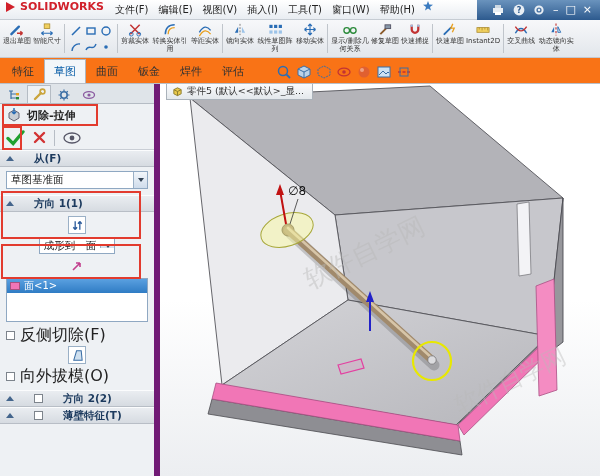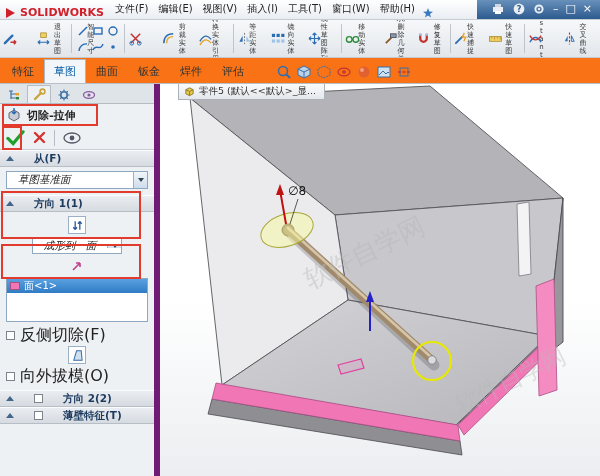--- a/index.html
+++ b/index.html
@@ -1,34 +1,34 @@
 <!DOCTYPE html>
 <html><head>
 <meta charset="utf-8">
 <style>
   *{margin:0;padding:0;box-sizing:border-box;font-family:"DejaVu Sans","Liberation Sans",sans-serif;}
   html,body{width:600px;height:476px;overflow:hidden;background:#fff;font-size:11px;color:#222;}
   .app{width:600px;height:476px;display:flex;flex-direction:column;}
 
   
-  .titlebar{height:19px;display:flex;align-items:flex-end;background:linear-gradient(#ffffff,#e9edf2);border-bottom:1px solid #c6ccd3;flex:0 0 20px;}
+  .titlebar{height:19px;display:flex;align-items:flex-start;background:linear-gradient(#ffffff,#e9edf2);border-bottom:1px solid #c6ccd3;flex:0 0 20px;}
   .logo{display:flex;align-items:center;gap:3px;padding:0 6px;font-weight:bold;color:#d1202a;font-size:11px;white-space:nowrap;}
   .logo-mark{display:inline-block;width:11px;height:11px;position:relative;}
   .logo-mark:before{content:"";position:absolute;left:0;top:1px;border-left:9px solid #d1202a;border-top:5px solid transparent;border-bottom:5px solid transparent;}
   .menus{display:flex;}
   .menu-item{padding:3px 5px;font-size:10px;color:#222;white-space:nowrap;cursor:default;}
   .pin-star{width:12px;height:12px;margin-left:2px;}
   .tb-blue{margin-left:auto;height:20px;display:flex;align-items:center;gap:8px;background:linear-gradient(#6a93bd,#2d5a8e);padding:0 8px 0 14px;}
   .tb-blue svg{display:block;}
   .winbtns{display:flex;gap:7px;color:#fff;font-size:11px;line-height:20px;}
   .winbtns span{cursor:default;}
 
   
   .toolbar{height:38px;background:linear-gradient(#f7f8fa,#e2e6eb);border-bottom:1px solid #c3c8cf;display:flex;align-items:center;padding:1px 2px;overflow:hidden;flex:0 0 38px;}
-  .tb-item{display:flex;flex-direction:row;align-items:center;justify-content:flex-start;padding:1px 1px;min-width:28px;max-width:40px;text-align:center;height:36px;gap:36px;}
+  .tb-item{display:flex;flex-direction:column;align-items:center;justify-content:flex-start;padding:1px 1px;min-width:28px;max-width:40px;text-align:center;height:36px;}
   .tb-item svg{flex:0 0 15px;}
   .tb-lbl{font-size:7px;line-height:8px;color:#333;max-width:38px;word-break:break-all;}
   .tb-sep{width:1px;align-self:stretch;background:#c0c5cb;margin:3px 2px;flex:0 0 1px;}
   .tb-grid{display:grid;grid-template-columns:repeat(3,14px);grid-auto-rows:15px;gap:1px;padding:0 2px;}
   .tb-grid span{display:flex;align-items:center;justify-content:center;}
 
   
   .tabrow{height:26px;background:#f97316;border-bottom:1px solid #b9bfc7;display:flex;align-items:flex-end;padding:0 0 0 2px;flex:0 0 26px;}
   .cm-tab{padding:4px 9px 4px;font-size:11px;color:#333;border:1px solid transparent;border-bottom:none;white-space:nowrap;}
   .cm-tab.active{background:#f3f6f9;border-color:#aeb5bd;color:#0a5ea8;}
@@ -44,37 +44,37 @@
   .pm-tab{width:24px;height:18px;display:flex;align-items:center;justify-content:center;border:1px solid transparent;border-bottom:none;}
   .pm-tab.active{background:#eef1f4;border-color:#b5bcc4;}
   .pm-title{height:22px;display:flex;align-items:center;gap:5px;padding:0 6px;background:#eef1f4;}
   .pm-title-text{font-weight:bold;color:#222;}
   .pm-actions{height:24px;display:flex;align-items:center;gap:8px;padding:0 6px;border-bottom:1px solid #c9ced5;}
   .pm-sep{width:1px;height:16px;background:#b7bdc5;}
   .sec-h{height:17px;display:flex;align-items:center;padding:0 6px;background:linear-gradient(#eaedf1,#d6dbe1);border-top:1px solid #fbfcfd;border-bottom:1px solid #b8bec6;color:#1c3a5e;font-weight:bold;font-size:10.5px;gap:20px;}
   .chev{width:0;height:0;border-left:4px solid transparent;border-right:4px solid transparent;border-bottom:5px solid #44658c;display:inline-block;}
   .sec-body{padding:4px 6px 6px;}
   .combo{height:18px;background:#fff;border:1px solid #8fa8c2;display:flex;align-items:center;font-size:10.5px;}
-  .combo-val{flex:1;padding:0 11px;white-space:nowrap;overflow:hidden;font-style:italic;}
+  .combo-val{flex:1;padding:0 4px;white-space:nowrap;overflow:hidden;}
   .combo-btn{width:14px;height:100%;background:linear-gradient(#f2f6fa,#cfdceb);border-left:1px solid #9ab0c6;display:flex;align-items:center;justify-content:center;}
   .tri{width:0;height:0;border-left:3.5px solid transparent;border-right:3.5px solid transparent;border-top:4px solid #345;}
   .row{display:flex;align-items:center;gap:4px;margin-bottom:4px;flex-direction:column;}
   .grow{flex:1;}
   .sq-btn{width:18px;height:18px;background:#fff;border:1px solid #9ab0c6;display:flex;align-items:center;justify-content:center;}
   .mini-ico{width:16px;height:16px;display:flex;align-items:center;justify-content:center;}
   .listbox{height:44px;background:#fff;border:1px solid #8fa8c2;margin-bottom:5px;overflow:hidden;}
   .sel-row{height:14px;background:linear-gradient(#5aa0e0,#2f7cc4);color:#fff;display:flex;align-items:center;gap:4px;padding:0 3px;font-size:10px;}
   .face-chip{width:10px;height:8px;background:#f176b6;border:1px solid #a8517f;display:inline-block;}
   .chk{width:9px;height:9px;border:1px solid #7d848c;background:#fff;display:inline-block;flex:0 0 9px;}
   .chk-row{display:flex;align-items:center;gap:5px;height:16px;font-size:16px;color:#222;}
   .anno{position:absolute;border:2px solid #e23b2e;pointer-events:none;}
 
   
   .viewport{flex:1;position:relative;background:linear-gradient(#ffffff 55%,#eceef1);overflow:hidden;}
-  .doctab{position:absolute;top:0;left:18px;height:16px;display:flex;align-items:center;gap:4px;padding:0 8px 0 5px;background:linear-gradient(#fafbfc,#e4e8ec);border:1px solid #aab2ba;border-top:none;font-size:9.5px;color:#333;z-index:5;}
+  .doctab{position:absolute;top:0;left:6px;height:16px;display:flex;align-items:center;gap:4px;padding:0 8px 0 5px;background:linear-gradient(#fafbfc,#e4e8ec);border:1px solid #aab2ba;border-top:none;font-size:9.5px;color:#333;z-index:5;}
   .model-svg{position:absolute;left:0;top:0;}
 </style>
 </head>
 <body>
 
 <div class="app">
 
   <div class="titlebar">
     <div class="logo">
       <span class="logo-mark"></span>

